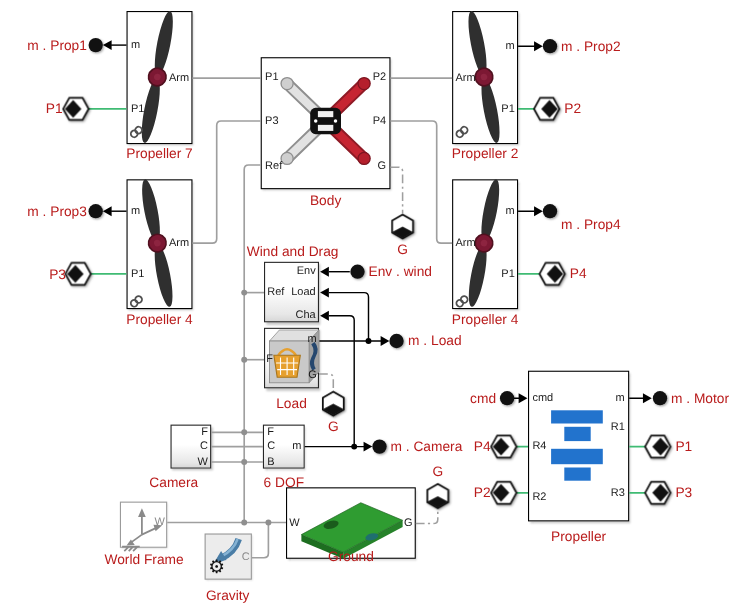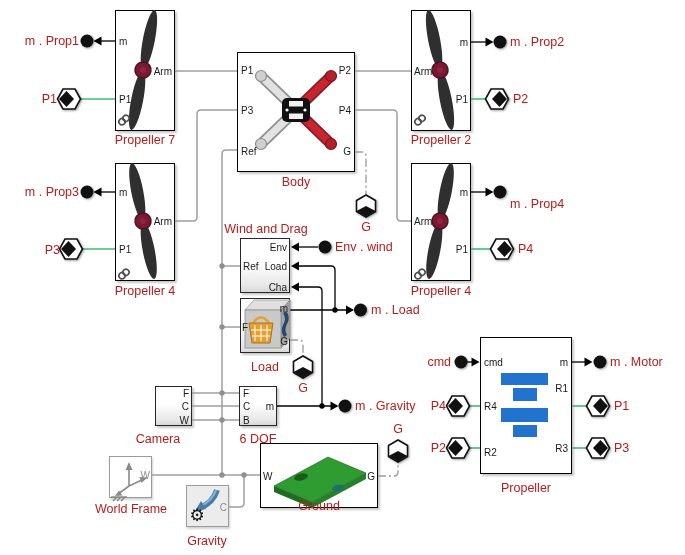--- a/index.html
+++ b/index.html
@@ -348,21 +348,21 @@
   <span class="lbl" style="left:207px;top:541px">Gravity</span>
   <span class="lbl" style="left:319px;top:506px">Ground</span>
   <span class="lbl" style="left:526px;top:488px">Propeller</span>
 
   <span class="lbl ra" style="left:79px;top:41px">m . Prop1</span>
   <span class="lbl la" style="left:510px;top:42px">m . Prop2</span>
   <span class="lbl ra" style="left:79px;top:192px">m . Prop3</span>
   <span class="lbl la" style="left:510px;top:204px">m . Prop4</span>
   <span class="lbl la" style="left:335px;top:247px">Env . wind</span>
   <span class="lbl la" style="left:371px;top:310px">m . Load</span>
-  <span class="lbl la" style="left:355px;top:406px">m . Gravity</span>
+  <span class="lbl la" style="left:355px;top:406px">m . Camera</span>
   <span class="lbl ra" style="left:451px;top:362px">cmd</span>
   <span class="lbl la" style="left:610px;top:362px">m . Motor</span>
 
   <span class="lbl ra" style="left:57px;top:99px">P1</span>
   <span class="lbl la" style="left:513px;top:99px">P2</span>
   <span class="lbl ra" style="left:60px;top:250px">P3</span>
   <span class="lbl la" style="left:518px;top:249px">P4</span>
   <span class="lbl ra" style="left:446px;top:406px">P4</span>
   <span class="lbl ra" style="left:446px;top:448px">P2</span>
   <span class="lbl la" style="left:614px;top:406px">P1</span>

